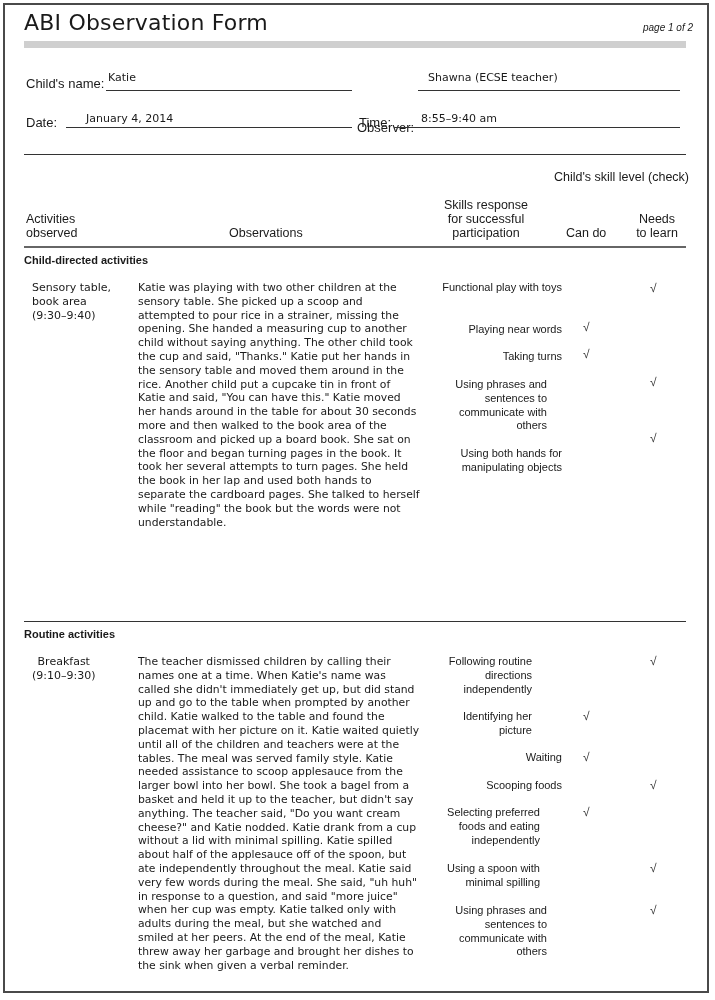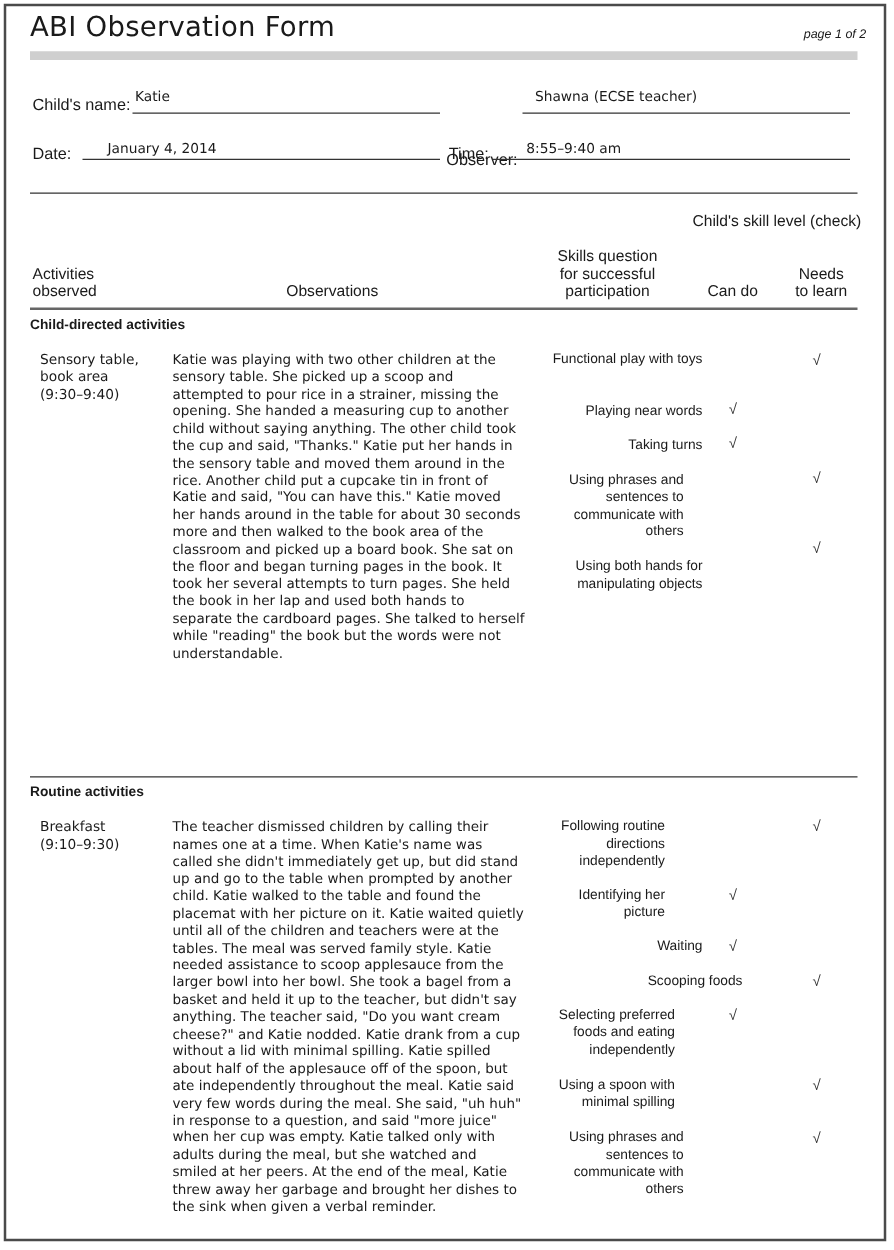--- a/index.html
+++ b/index.html
@@ -49,21 +49,21 @@
 <div class="abs rule" style="top:154px;"></div>
 
 <div class="abs hdr" style="right:26px;top:170px;">Child's skill level (check)</div>
 
 <div class="abs hdr" style="left:26px;top:212px;">
   <div>Activities</div>
   <div>observed</div>
 </div>
 <div class="abs hdr" style="left:229px;top:226px;">Observations</div>
 <div class="abs hdr" style="left:440px;top:198px;width:92px;text-align:center;">
-  <div>Skills question</div>
+  <div>Skills response</div>
   <div>for successful</div>
   <div>participation</div>
 </div>
 <div class="abs hdr" style="left:566px;top:226px;">Can do</div>
 <div class="abs hdr" style="left:630px;top:212px;width:54px;text-align:center;">
   <div>Needs</div>
   <div>to learn</div>
 </div>
 
 <div class="abs rule thick" style="top:246px;"></div>
@@ -89,36 +89,36 @@
 <div class="abs skill" style="left:432px;top:378px;width:115px;">Using phrases and sentences to communicate with others</div>
 <div class="abs check" style="left:650px;top:375px;">√</div>
 
 <div class="abs skill" style="left:432px;top:447px;">Using both hands for manipulating objects</div>
 <div class="abs check" style="left:650px;top:431px;">√</div>
 
 <div class="abs rule" style="top:621px;"></div>
 
 <div class="abs section-title" style="top:628px;">Routine activities</div>
 
-<div class="abs act" style="left:32px;top:655px;">
+<div class="abs act" style="left:32px;top:655px;text-align:center;">
   <div>Breakfast</div>
   <div>(9:10–9:30)</div>
 </div>
 <div class="abs obs" style="left:138px;top:655px;">The teacher dismissed children by calling their names one at a time. When Katie's name was called she didn't immediately get up, but did stand up and go to the table when prompted by another child. Katie walked to the table and found the placemat with her picture on it. Katie waited quietly until all of the children and teachers were at the tables. The meal was served family style. Katie needed assistance to scoop applesauce from the larger bowl into her bowl. She took a bagel from a basket and held it up to the teacher, but didn't say anything. The teacher said, "Do you want cream cheese?" and Katie nodded. Katie drank from a cup without a lid with minimal spilling. Katie spilled about half of the applesauce off of the spoon, but ate independently throughout the meal. Katie said very few words during the meal. She said, "uh huh" in response to a question, and said "more juice" when her cup was empty. Katie talked only with adults during the meal, but she watched and smiled at her peers. At the end of the meal, Katie threw away her garbage and brought her dishes to the sink when given a verbal reminder.</div>
 
 <div class="abs skill" style="left:432px;top:655px;width:100px;">Following routine directions independently</div>
 <div class="abs check" style="left:650px;top:654px;">√</div>
 
 <div class="abs skill" style="left:432px;top:710px;width:100px;">Identifying her picture</div>
 <div class="abs check" style="left:583px;top:709px;">√</div>
 
 <div class="abs skill" style="left:432px;top:751px;">Waiting</div>
 <div class="abs check" style="left:583px;top:750px;">√</div>
 
-<div class="abs skill" style="left:432px;top:779px;margin-left:32px;">Scooping foods</div>
+<div class="abs skill" style="left:432px;top:779px;">Scooping foods</div>
 <div class="abs check" style="left:650px;top:778px;">√</div>
 
 <div class="abs skill" style="left:432px;top:806px;width:108px;">Selecting preferred foods and eating independently</div>
 <div class="abs check" style="left:583px;top:805px;">√</div>
 
 <div class="abs skill" style="left:432px;top:862px;width:108px;">Using a spoon with minimal spilling</div>
 <div class="abs check" style="left:650px;top:861px;">√</div>
 
 <div class="abs skill" style="left:432px;top:904px;width:115px;">Using phrases and sentences to communicate with others</div>
 <div class="abs check" style="left:650px;top:903px;">√</div>

